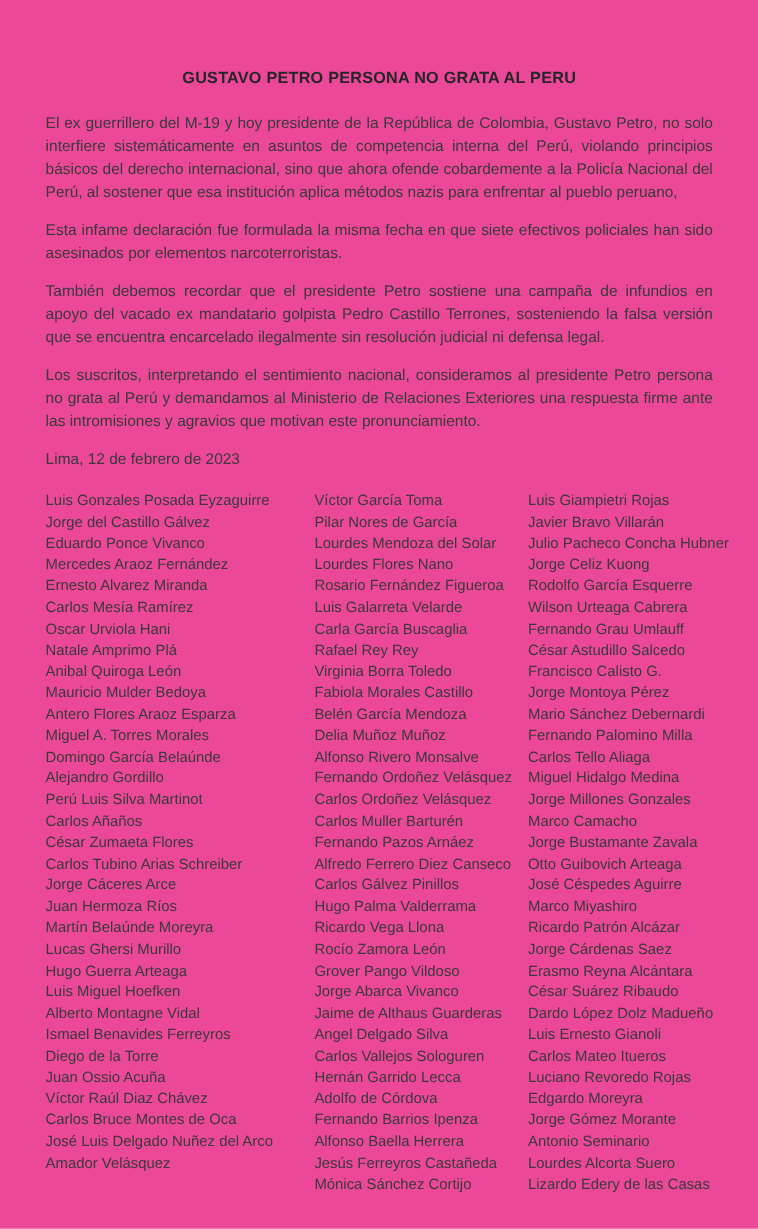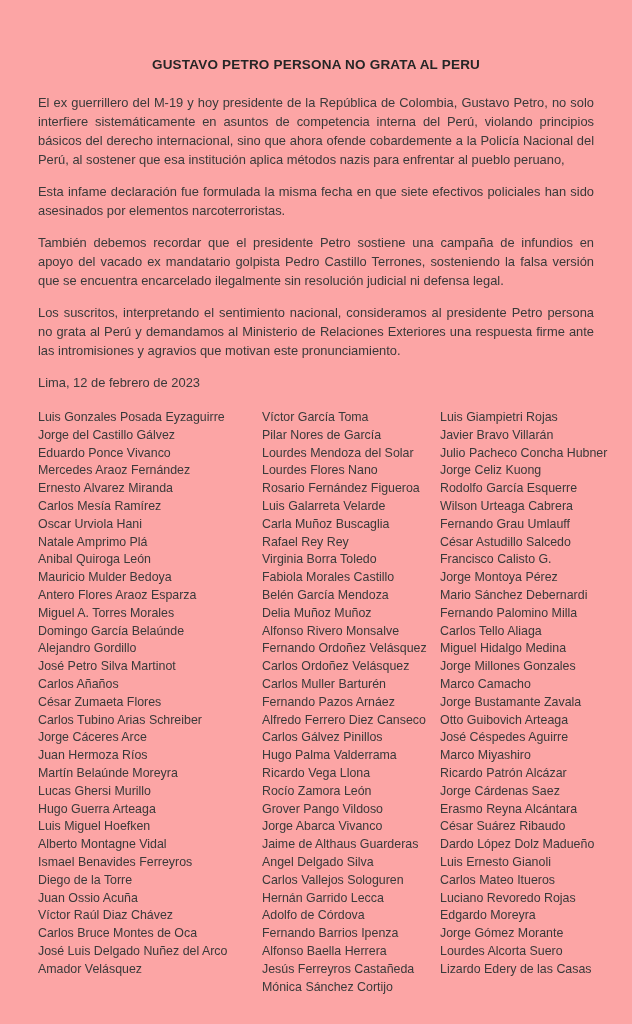--- a/index.html
+++ b/index.html
@@ -12,21 +12,21 @@
     height: 1024px;
     overflow: hidden;
     font-family: "Liberation Sans", sans-serif;
     color: #3a3a3a;
   }
   .page {
     box-sizing: border-box;
     width: 632px;
     height: 1024px;
     padding: 57px 38px 0 38px;
-    background: #fca5a5;
+    background: #ec4899;
   }
   .doc-title {
     text-align: center;
     font-weight: 700;
     font-size: 13.5px;
     letter-spacing: 0.2px;
     color: #262626;
     margin: 0 0 21px 0;
   }
   .paragraphs {
@@ -86,21 +86,21 @@
         <div class="sig-name">Ernesto Alvarez Miranda</div>
         <div class="sig-name">Carlos Mesía Ramírez</div>
         <div class="sig-name">Oscar Urviola Hani</div>
         <div class="sig-name">Natale Amprimo Plá</div>
         <div class="sig-name">Anibal Quiroga León</div>
         <div class="sig-name">Mauricio Mulder Bedoya</div>
         <div class="sig-name">Antero Flores Araoz Esparza</div>
         <div class="sig-name">Miguel A. Torres Morales</div>
         <div class="sig-name">Domingo García Belaúnde</div>
         <div class="sig-name">Alejandro Gordillo</div>
-        <div class="sig-name">José Petro Silva Martinot</div>
+        <div class="sig-name">Perú Luis Silva Martinot</div>
         <div class="sig-name">Carlos Añaños</div>
         <div class="sig-name">César Zumaeta Flores</div>
         <div class="sig-name">Carlos Tubino Arias Schreiber</div>
         <div class="sig-name">Jorge Cáceres Arce</div>
         <div class="sig-name">Juan Hermoza Ríos</div>
         <div class="sig-name">Martín Belaúnde Moreyra</div>
         <div class="sig-name">Lucas Ghersi Murillo</div>
         <div class="sig-name">Hugo Guerra Arteaga</div>
         <div class="sig-name">Luis Miguel Hoefken</div>
         <div class="sig-name">Alberto Montagne Vidal</div>
@@ -112,21 +112,21 @@
         <div class="sig-name">José Luis Delgado Nuñez del Arco</div>
         <div class="sig-name">Amador Velásquez</div>
       </div>
     <div class="sig-col">
         <div class="sig-name">Víctor García Toma</div>
         <div class="sig-name">Pilar Nores de García</div>
         <div class="sig-name">Lourdes Mendoza del Solar</div>
         <div class="sig-name">Lourdes Flores Nano</div>
         <div class="sig-name">Rosario Fernández Figueroa</div>
         <div class="sig-name">Luis Galarreta Velarde</div>
-        <div class="sig-name">Carla Muñoz Buscaglia</div>
+        <div class="sig-name">Carla García Buscaglia</div>
         <div class="sig-name">Rafael Rey Rey</div>
         <div class="sig-name">Virginia Borra Toledo</div>
         <div class="sig-name">Fabiola Morales Castillo</div>
         <div class="sig-name">Belén García Mendoza</div>
         <div class="sig-name">Delia Muñoz Muñoz</div>
         <div class="sig-name">Alfonso Rivero Monsalve</div>
         <div class="sig-name">Fernando Ordoñez Velásquez</div>
         <div class="sig-name">Carlos Ordoñez Velásquez</div>
         <div class="sig-name">Carlos Muller Barturén</div>
         <div class="sig-name">Fernando Pazos Arnáez</div>
@@ -171,18 +171,19 @@
         <div class="sig-name">Ricardo Patrón Alcázar</div>
         <div class="sig-name">Jorge Cárdenas Saez</div>
         <div class="sig-name">Erasmo Reyna Alcántara</div>
         <div class="sig-name">César Suárez Ribaudo</div>
         <div class="sig-name">Dardo López Dolz Madueño</div>
         <div class="sig-name">Luis Ernesto Gianoli</div>
         <div class="sig-name">Carlos Mateo Itueros</div>
         <div class="sig-name">Luciano Revoredo Rojas</div>
         <div class="sig-name">Edgardo Moreyra</div>
         <div class="sig-name">Jorge Gómez Morante</div>
+        <div class="sig-name">Antonio Seminario</div>
         <div class="sig-name">Lourdes Alcorta Suero</div>
         <div class="sig-name">Lizardo Edery de las Casas</div>
       </div>
   </div>
 
 </div>
 
 </body></html>

